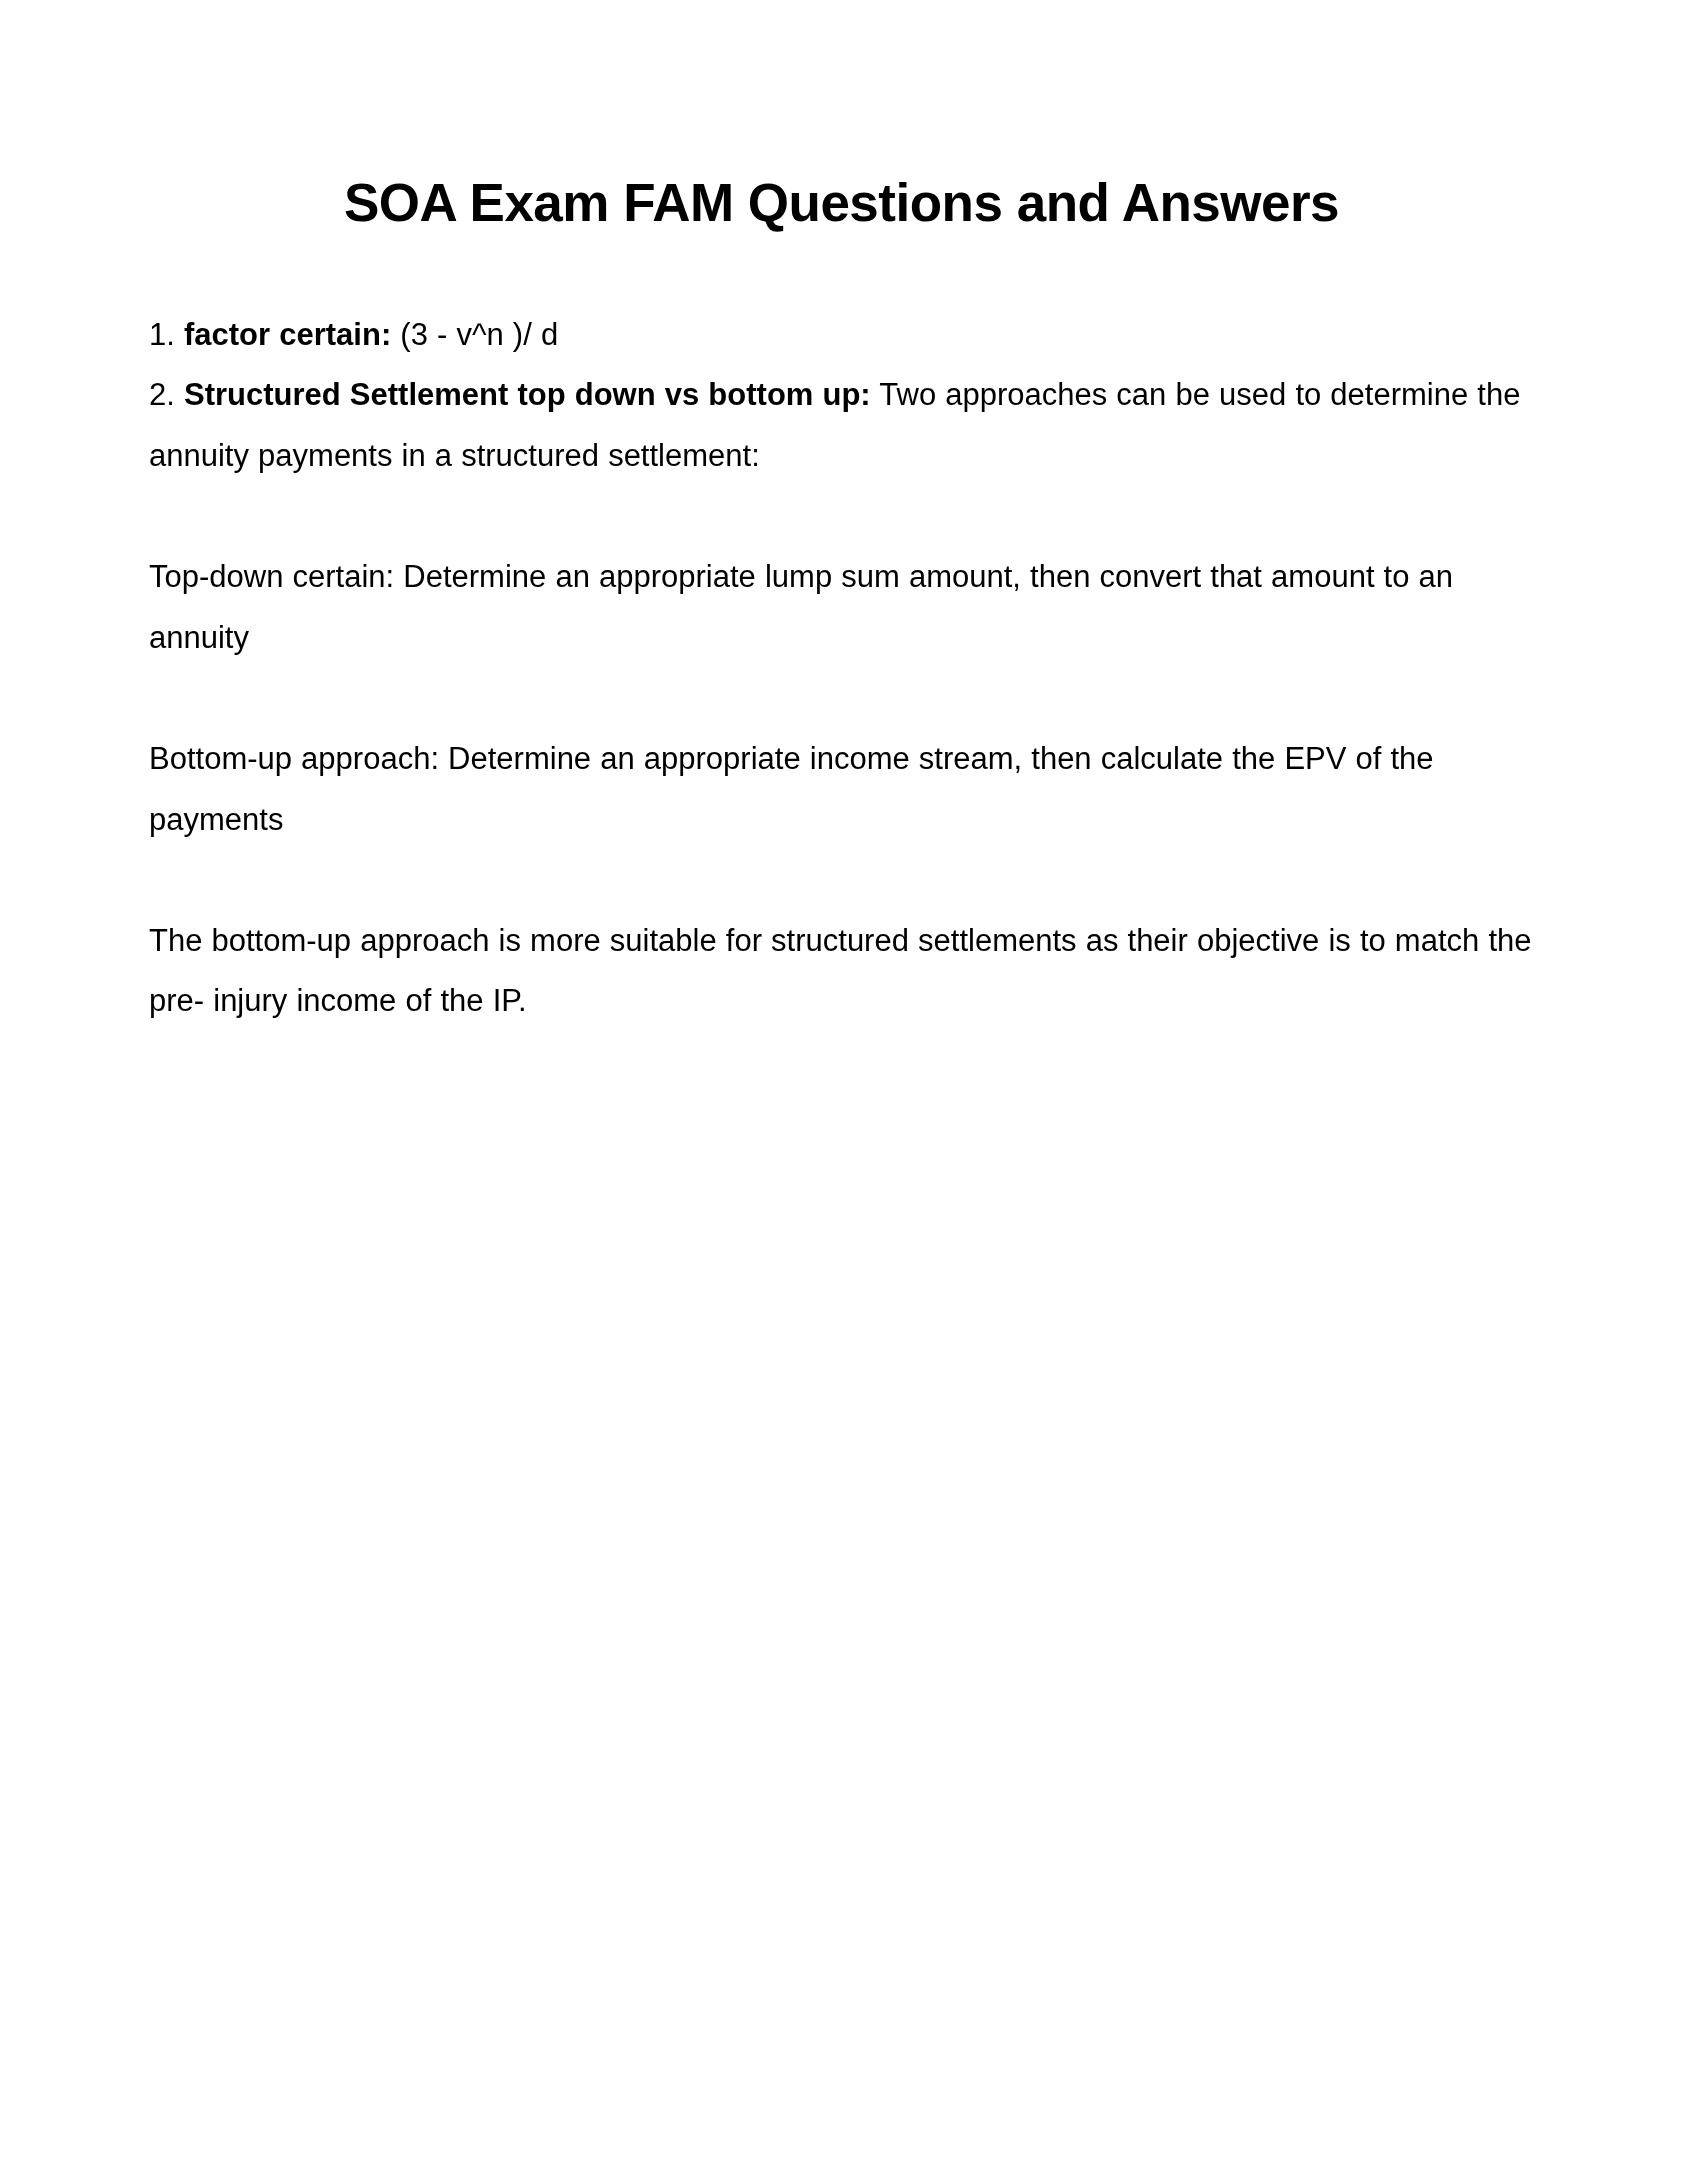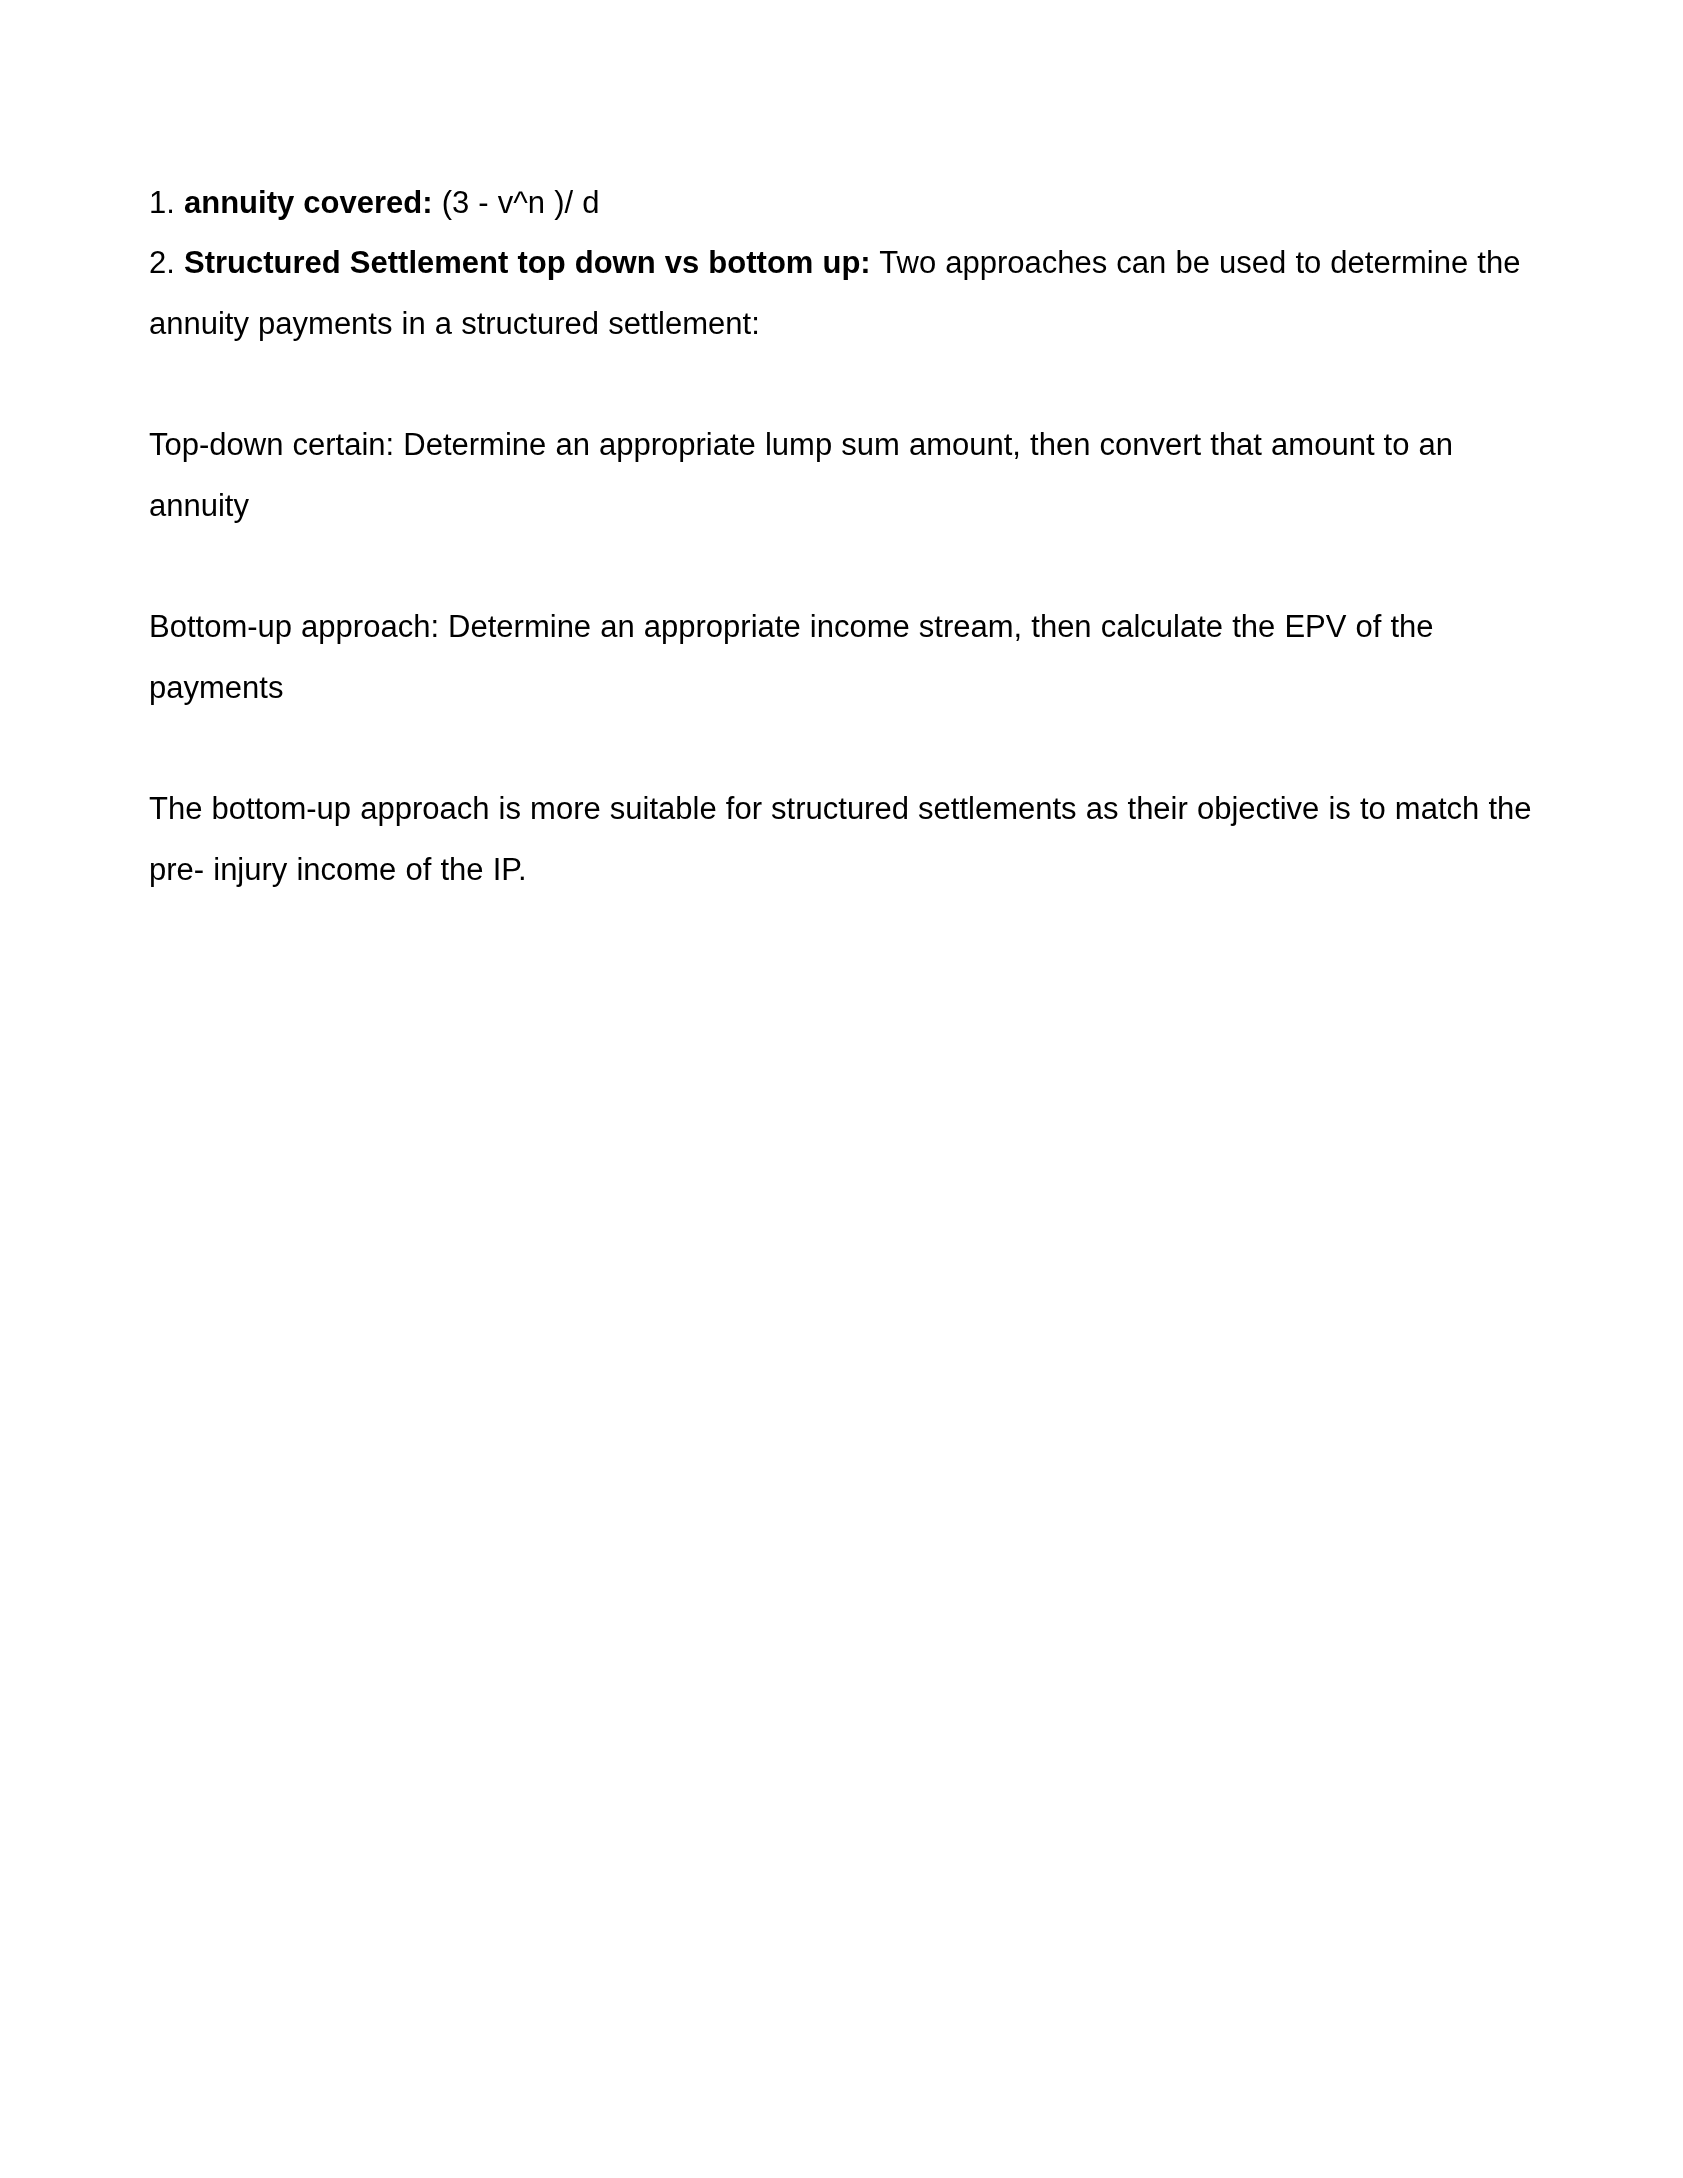--- a/index.html
+++ b/index.html
@@ -50,25 +50,26 @@
   }
   .gap-lg {
     height: 61px;
   }
 </style>
 </head>
 <body>
 
 <div class="page">
 
+  <h1 class="doc-title">SOA Exam FAM Questions and Answers</h1>
 
   <div class="qa-block">
     <p class="para tight">
       <span class="num">1.</span>
-      <span class="lead">annuity covered:</span>
+      <span class="lead">factor certain:</span>
       <span>(3 - v^n )/ d</span>
     </p>
   </div>
 
   <div class="qa-block">
     <p class="para tight">
       <span class="num">2.</span>
       <span class="lead">Structured Settlement top down vs bottom up:</span>
       <span>Two approaches can be used to determine the annuity payments in a structured settlement:</span>
     </p>

